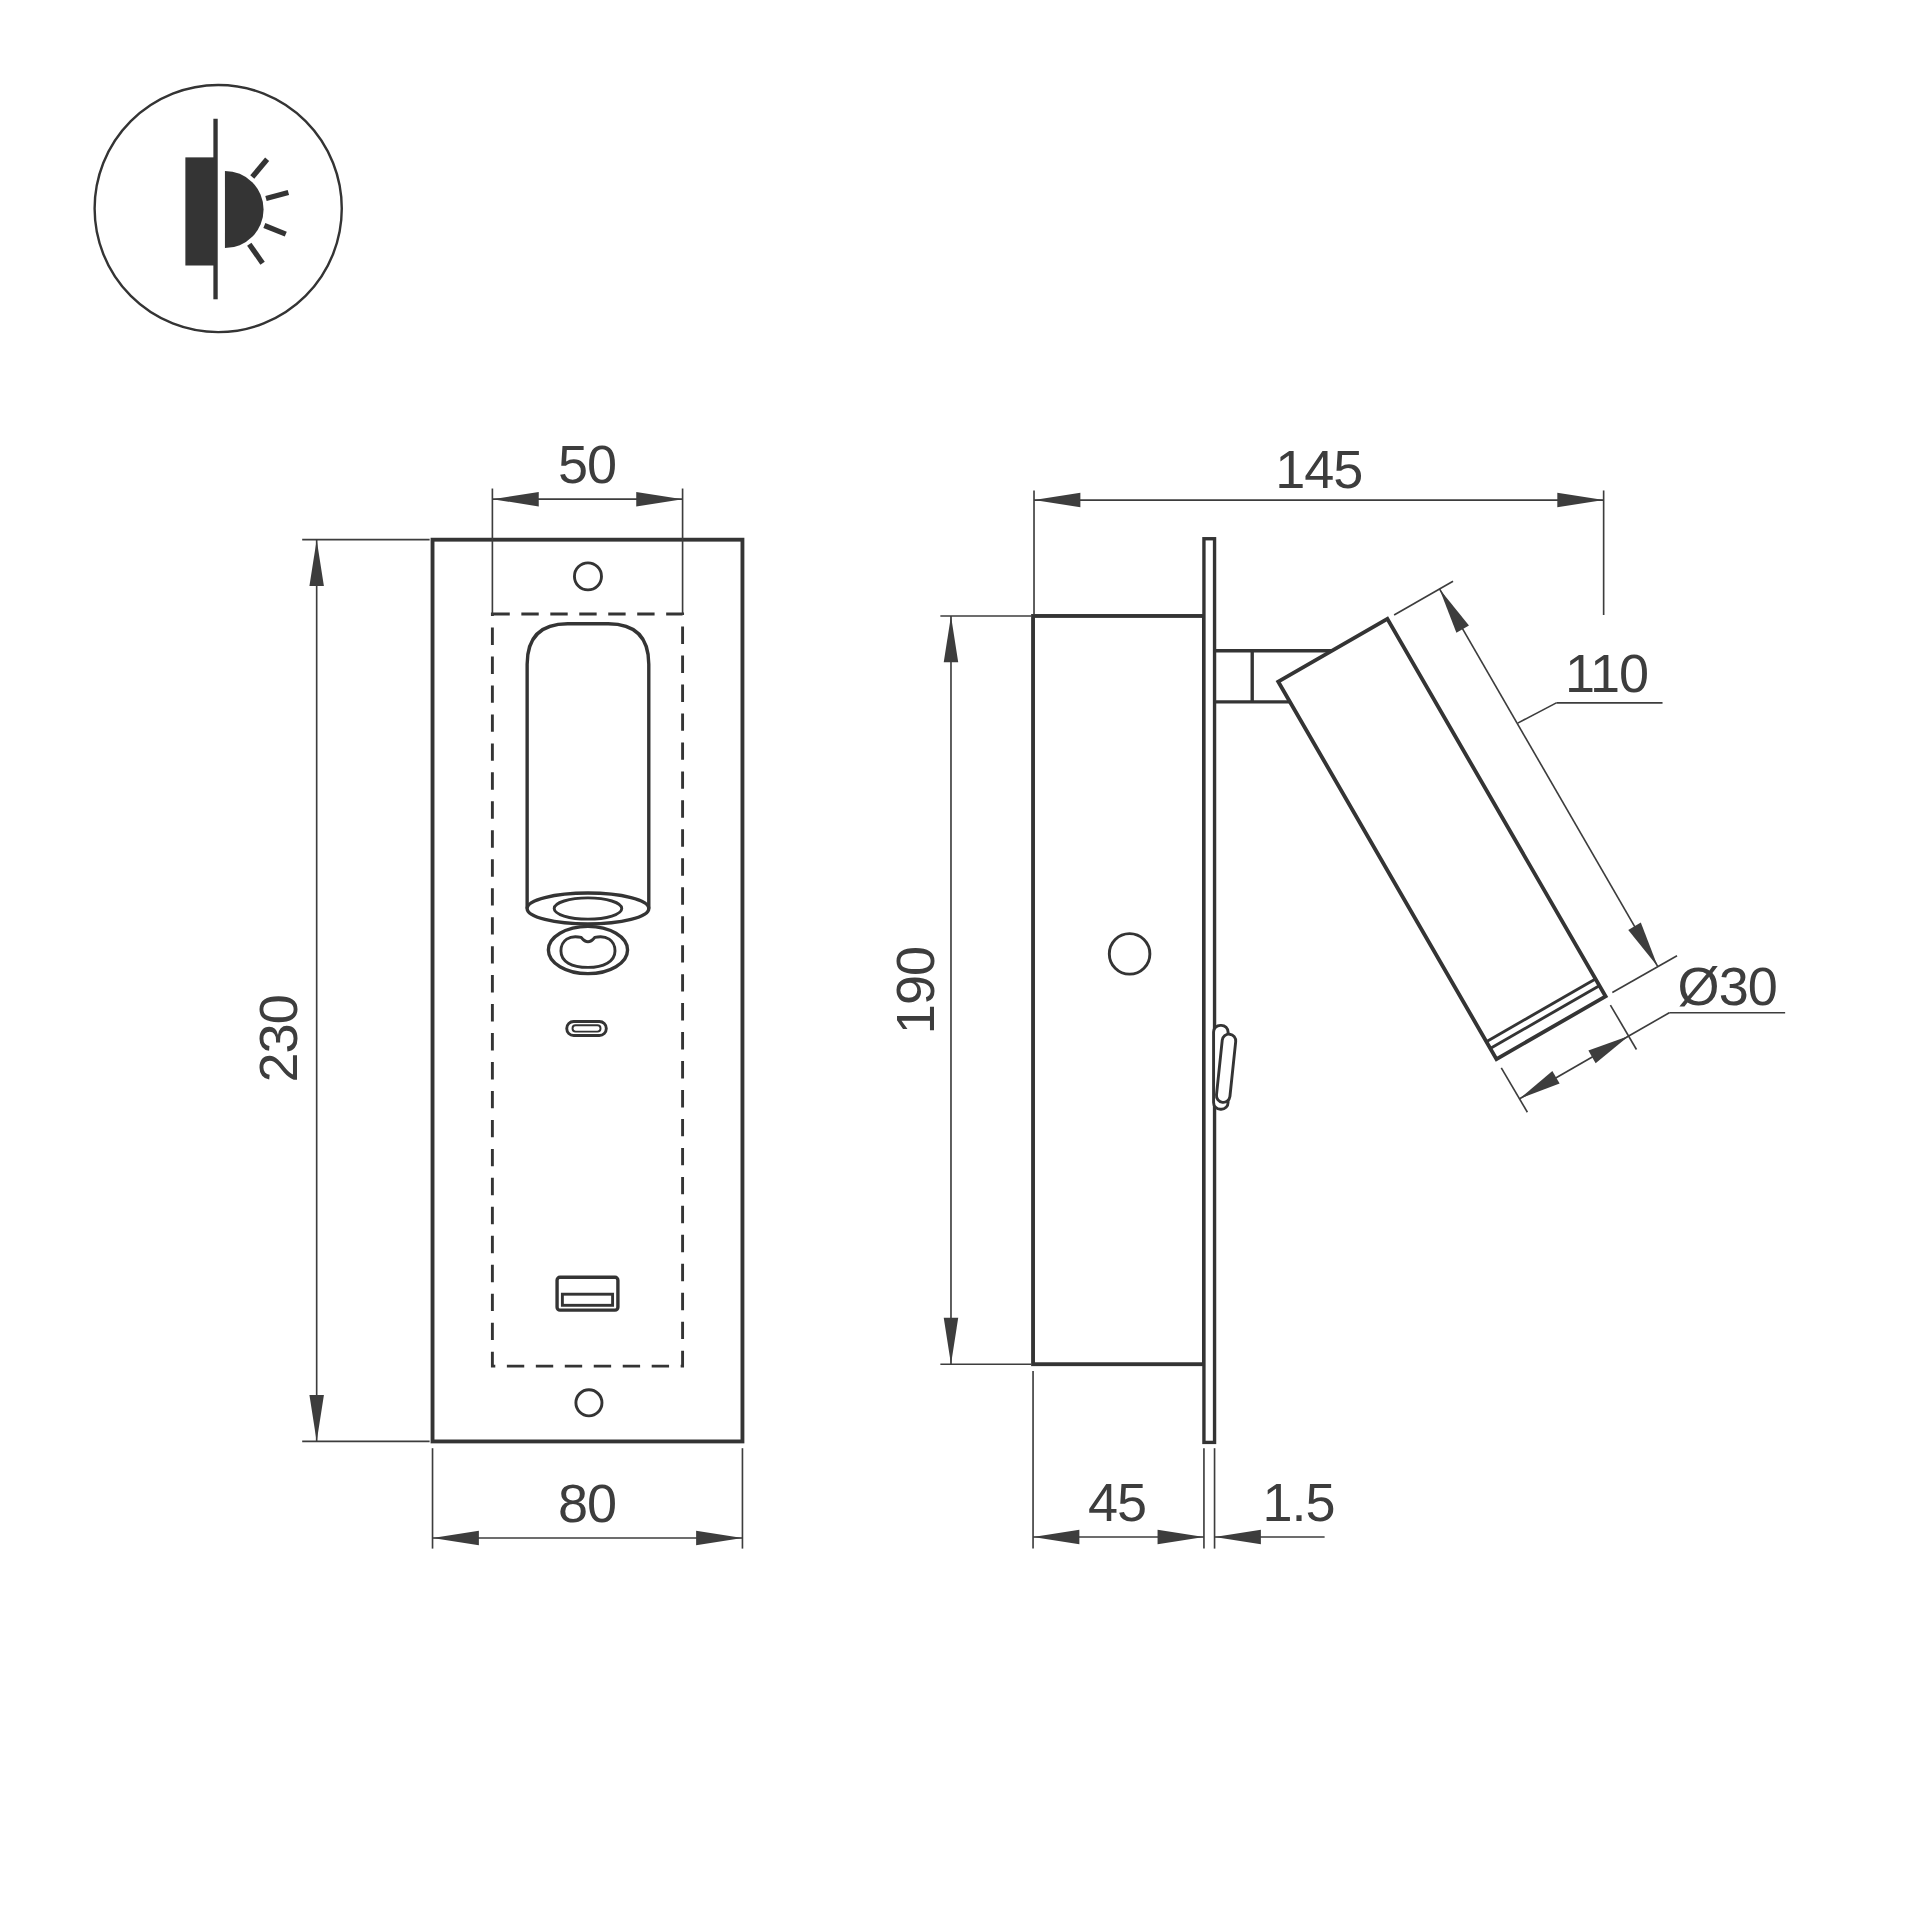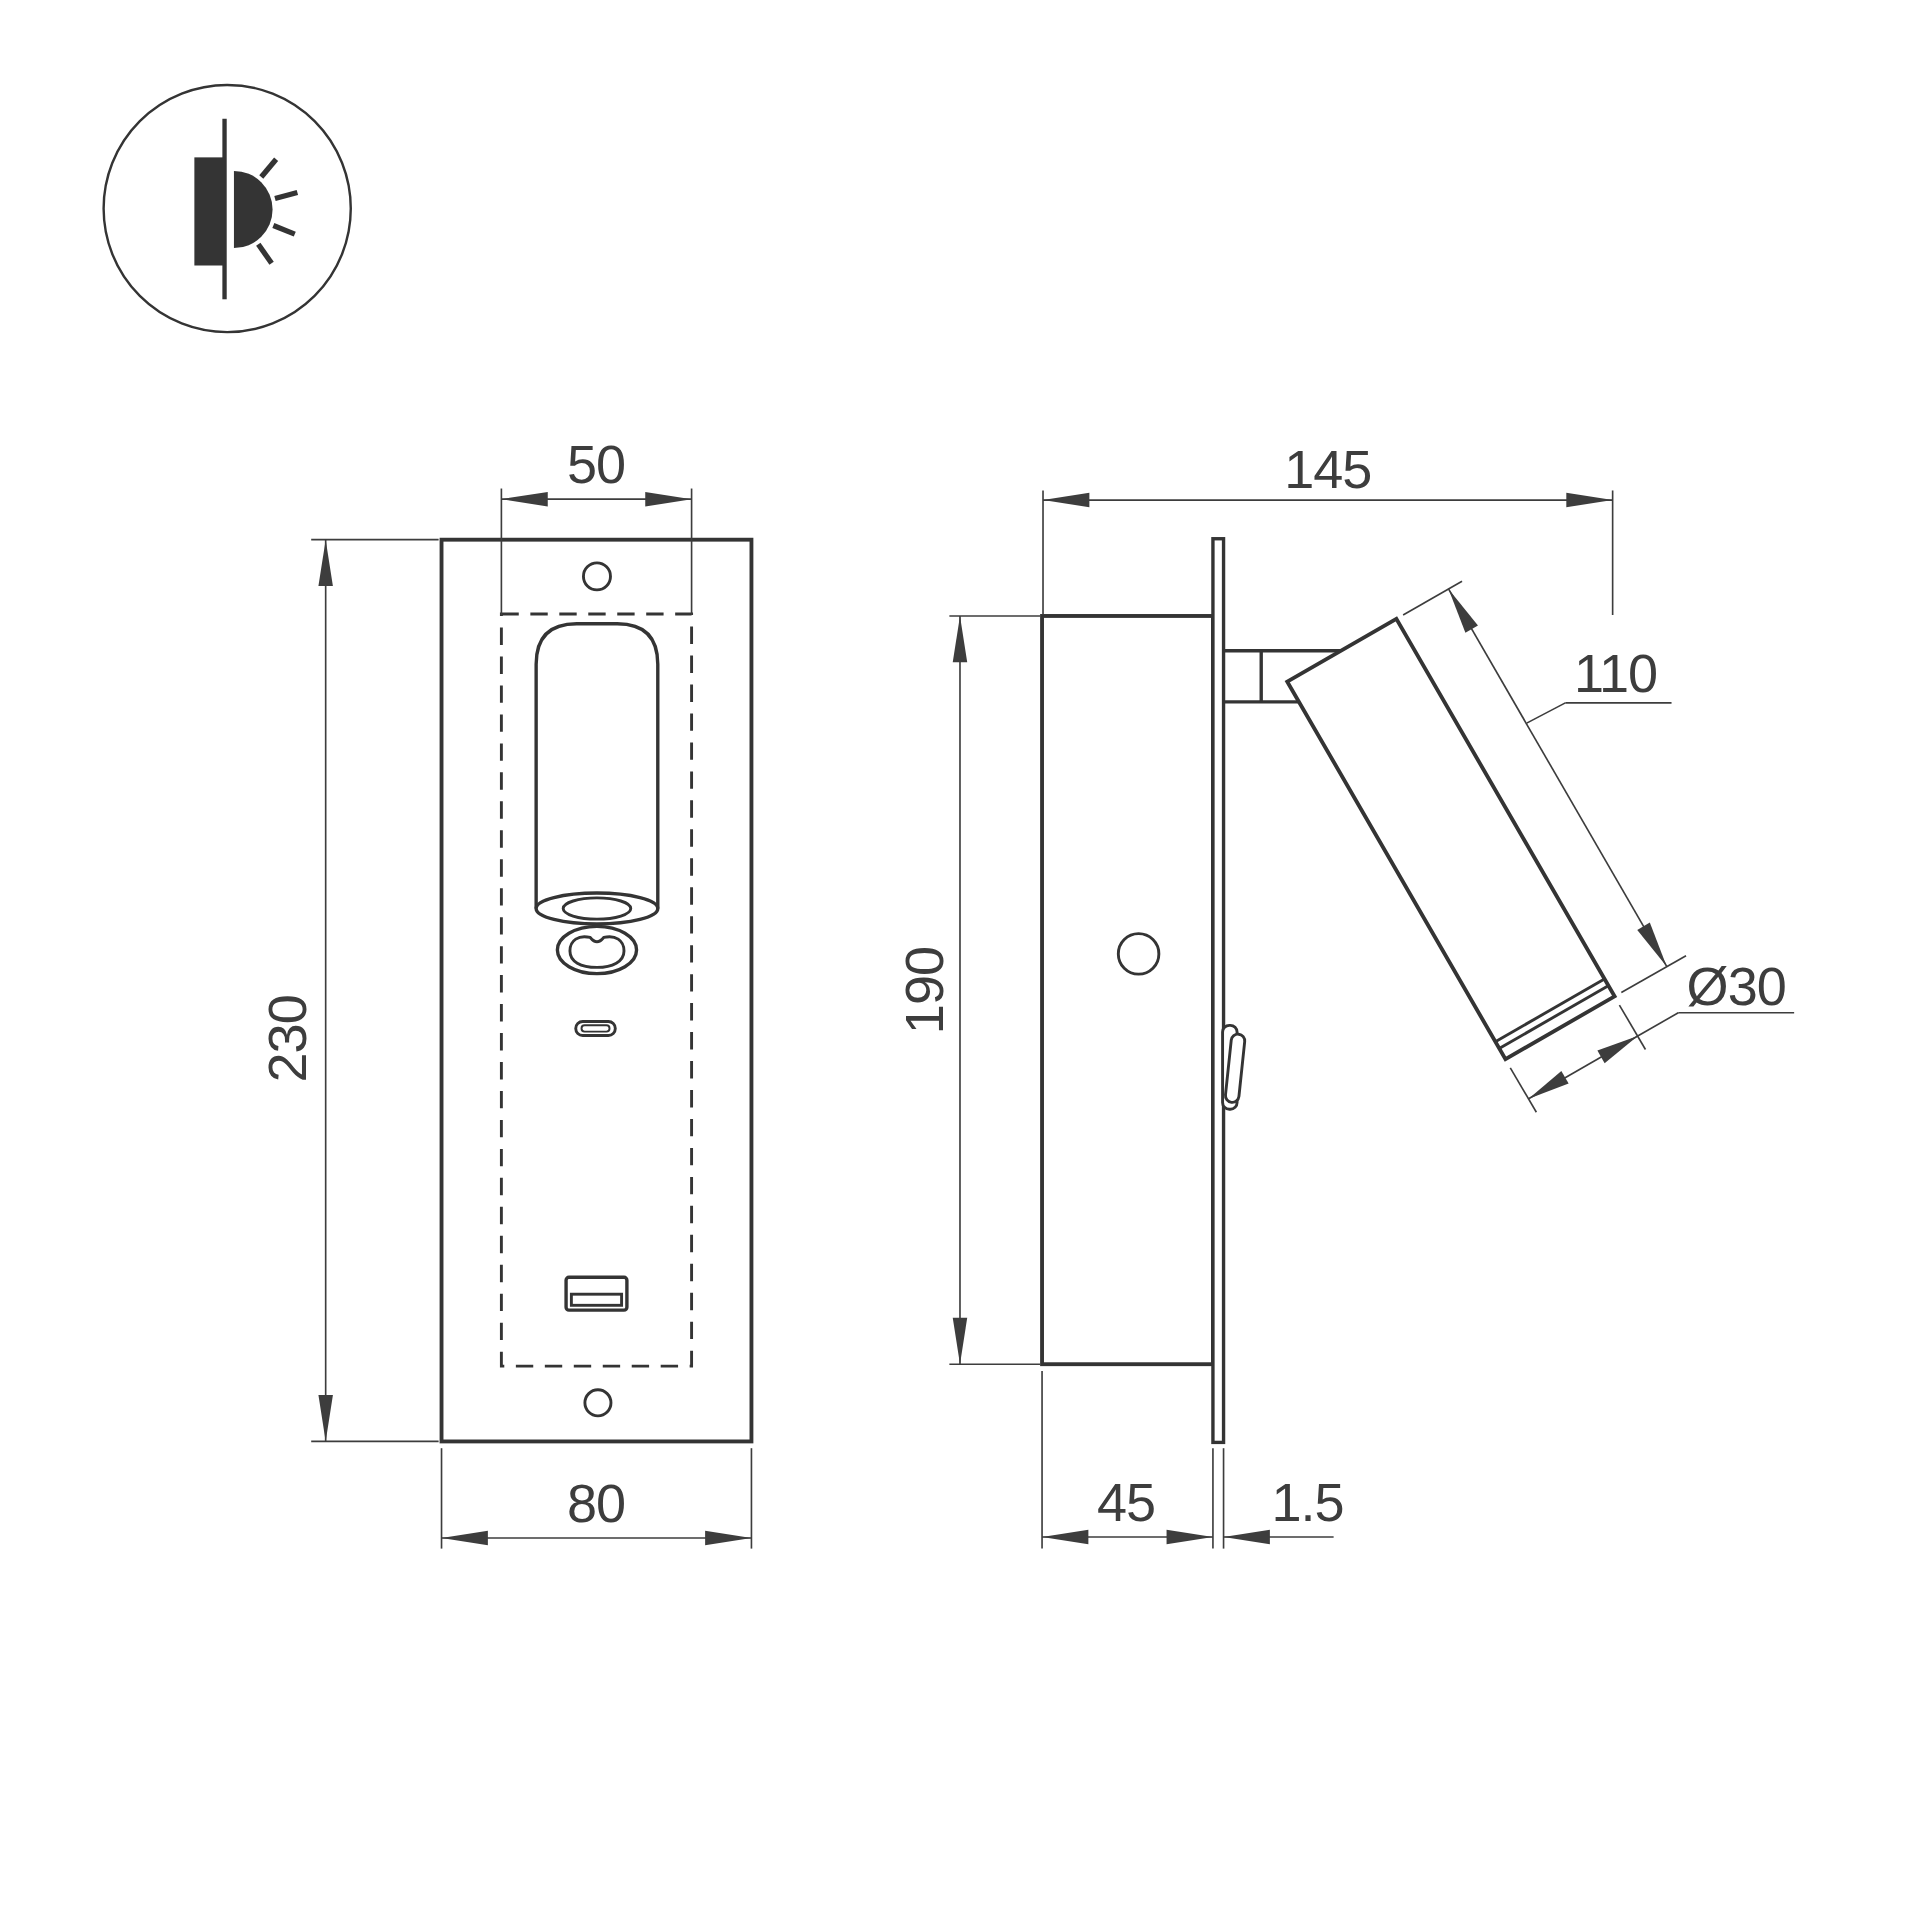--- a/index.html
+++ b/index.html
@@ -1,21 +1,21 @@
 <!DOCTYPE html>
 <html style="--line: #343434; --dim: #3d3d3d; --background: #ffffff;"><head>
 <meta charset="utf-8">
 <style>
   :root{
     --line:#343434;
     --dim:#3d3d3d;
     --background:#ffffff;
   }
   html,body{margin:0;padding:0;background:var(--background);}
-  .canvas{width:1671px;height:1929px;position:relative;background:var(--background);margin-left:9px;}
+  .canvas{width:1671px;height:1929px;position:relative;background:var(--background);}
   svg{display:block;}
   .outline{stroke:var(--line);fill:none;stroke-linejoin:miter;stroke-linecap:butt;}
   .w4{stroke-width:4;}
   .w35{stroke-width:3.5;}
   .w3{stroke-width:3;}
   .w2{stroke-width:2;}
   .fillwhite{fill:#ffffff;}
   .dash{stroke-dasharray:18 12;}
   .thin{stroke:var(--dim);stroke-width:1.7;fill:none;stroke-linecap:butt;}
   .arrow{fill:var(--dim);stroke:none;}

